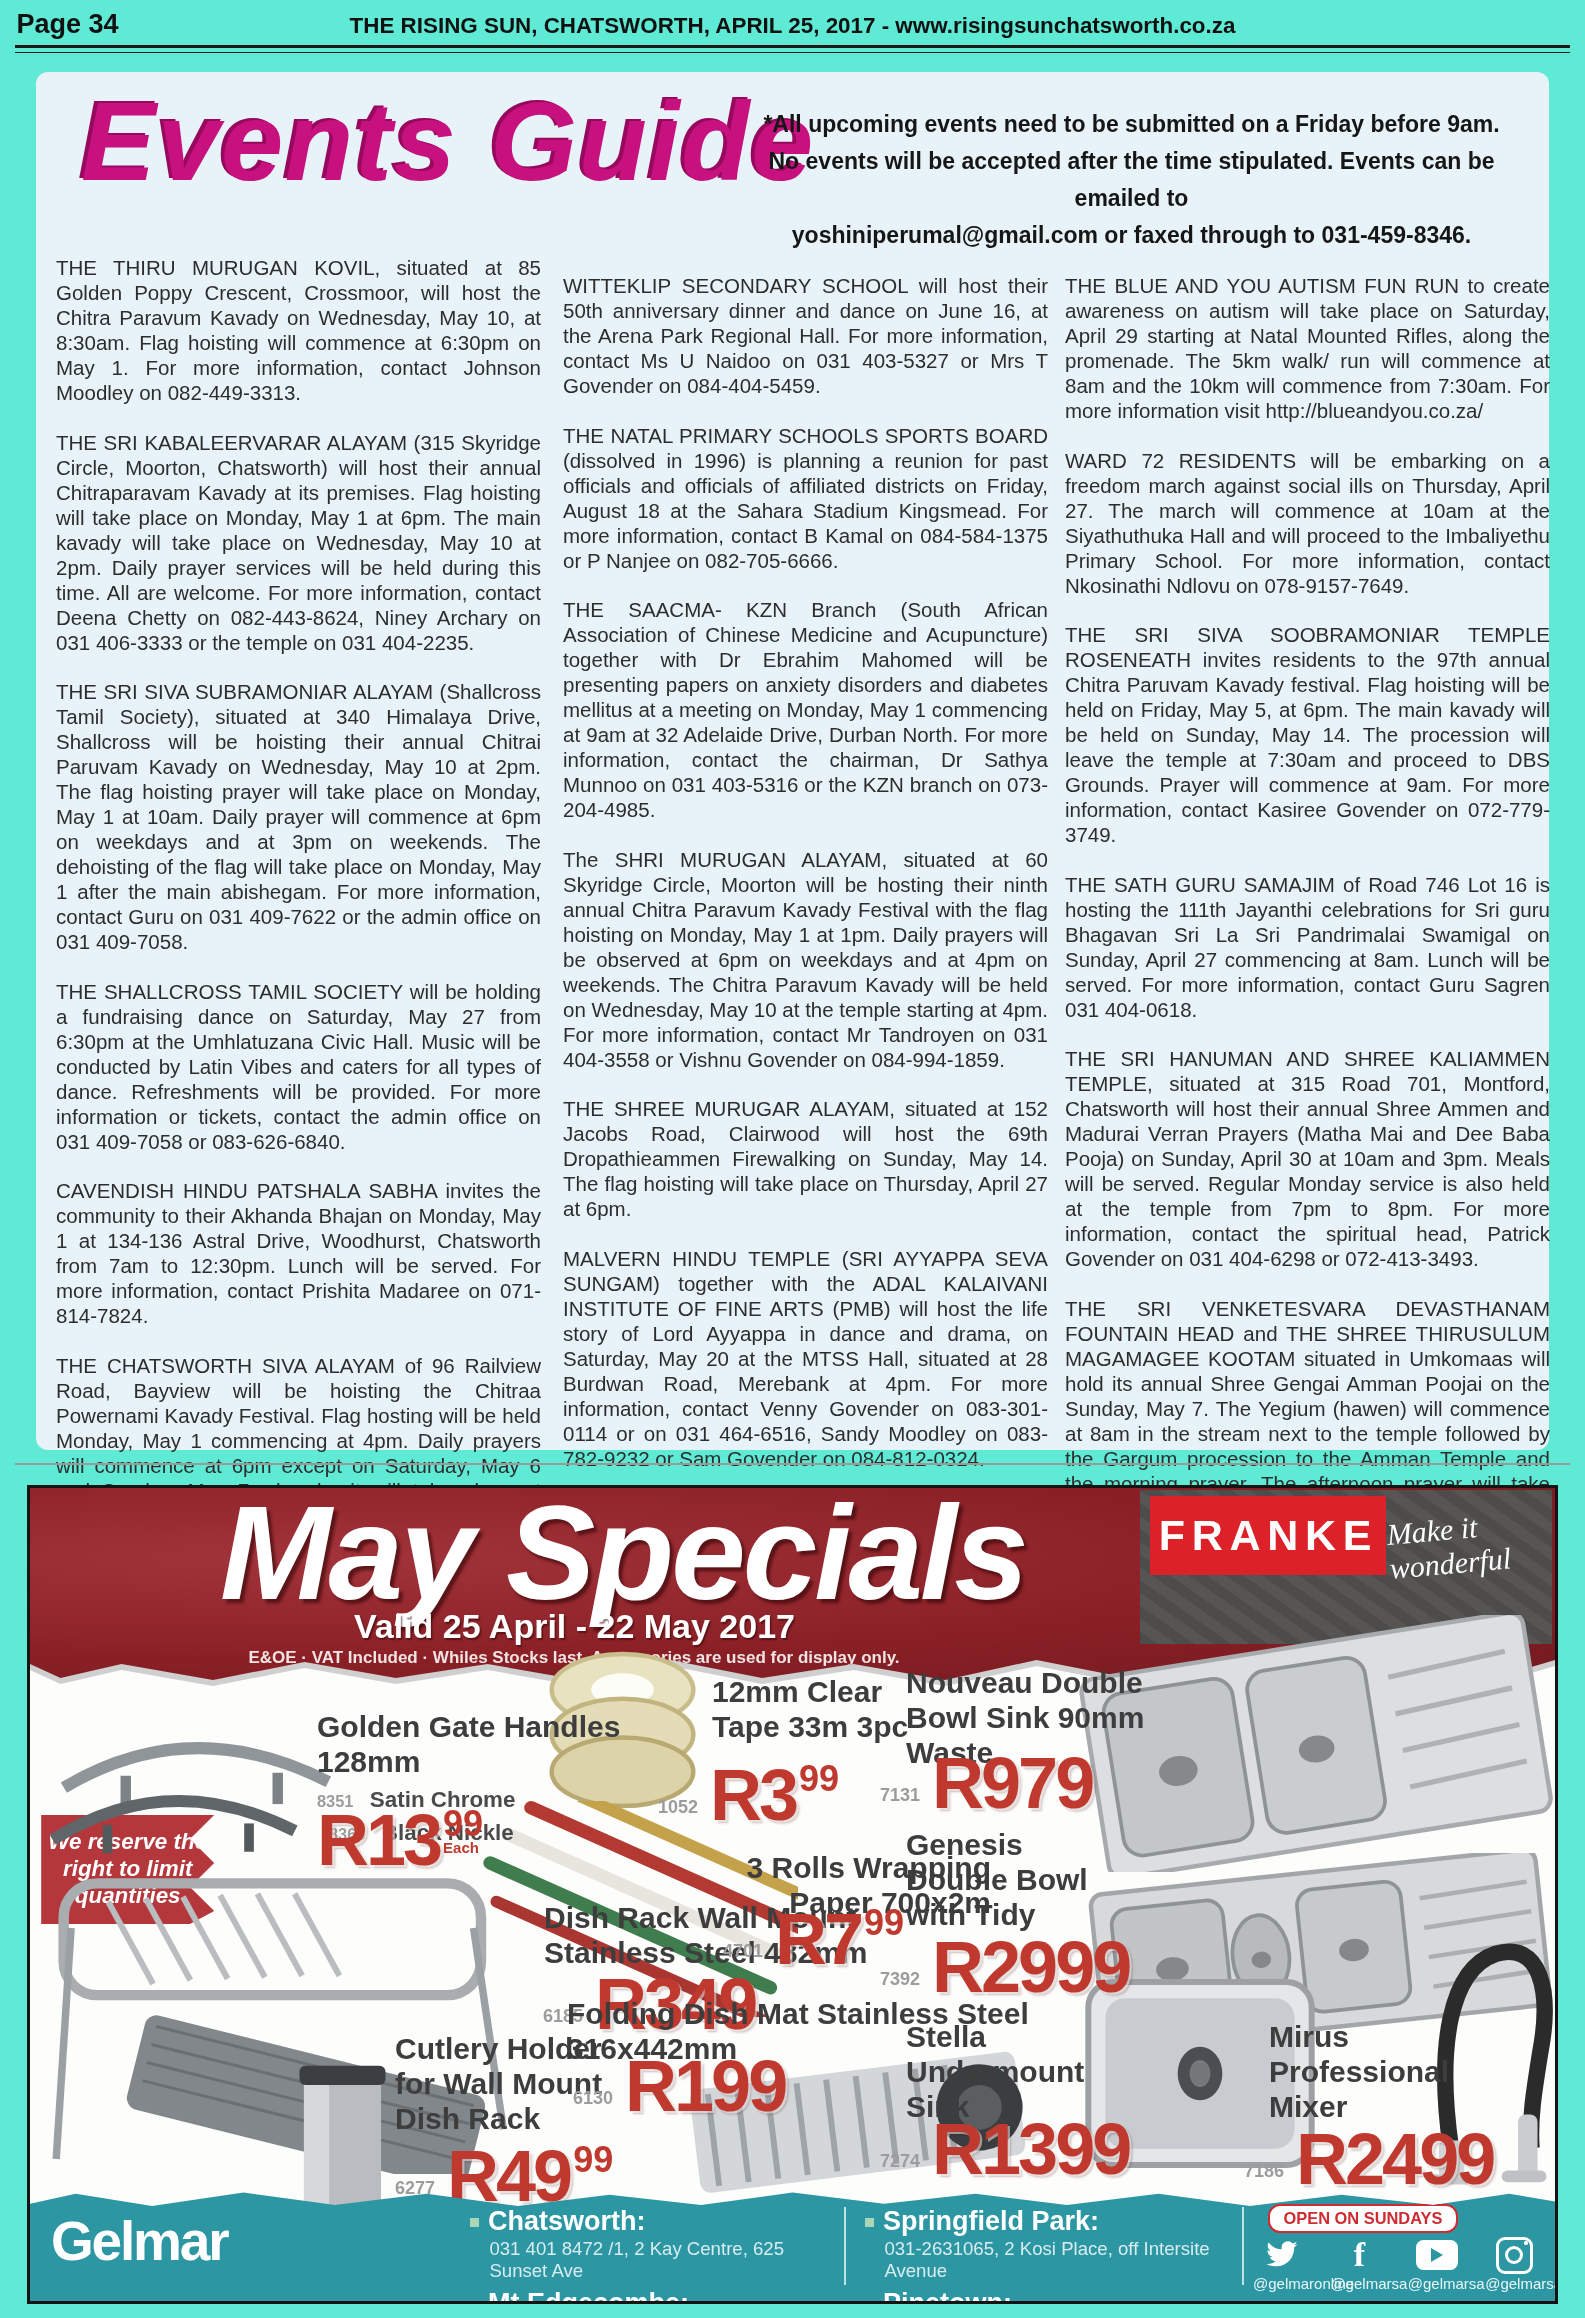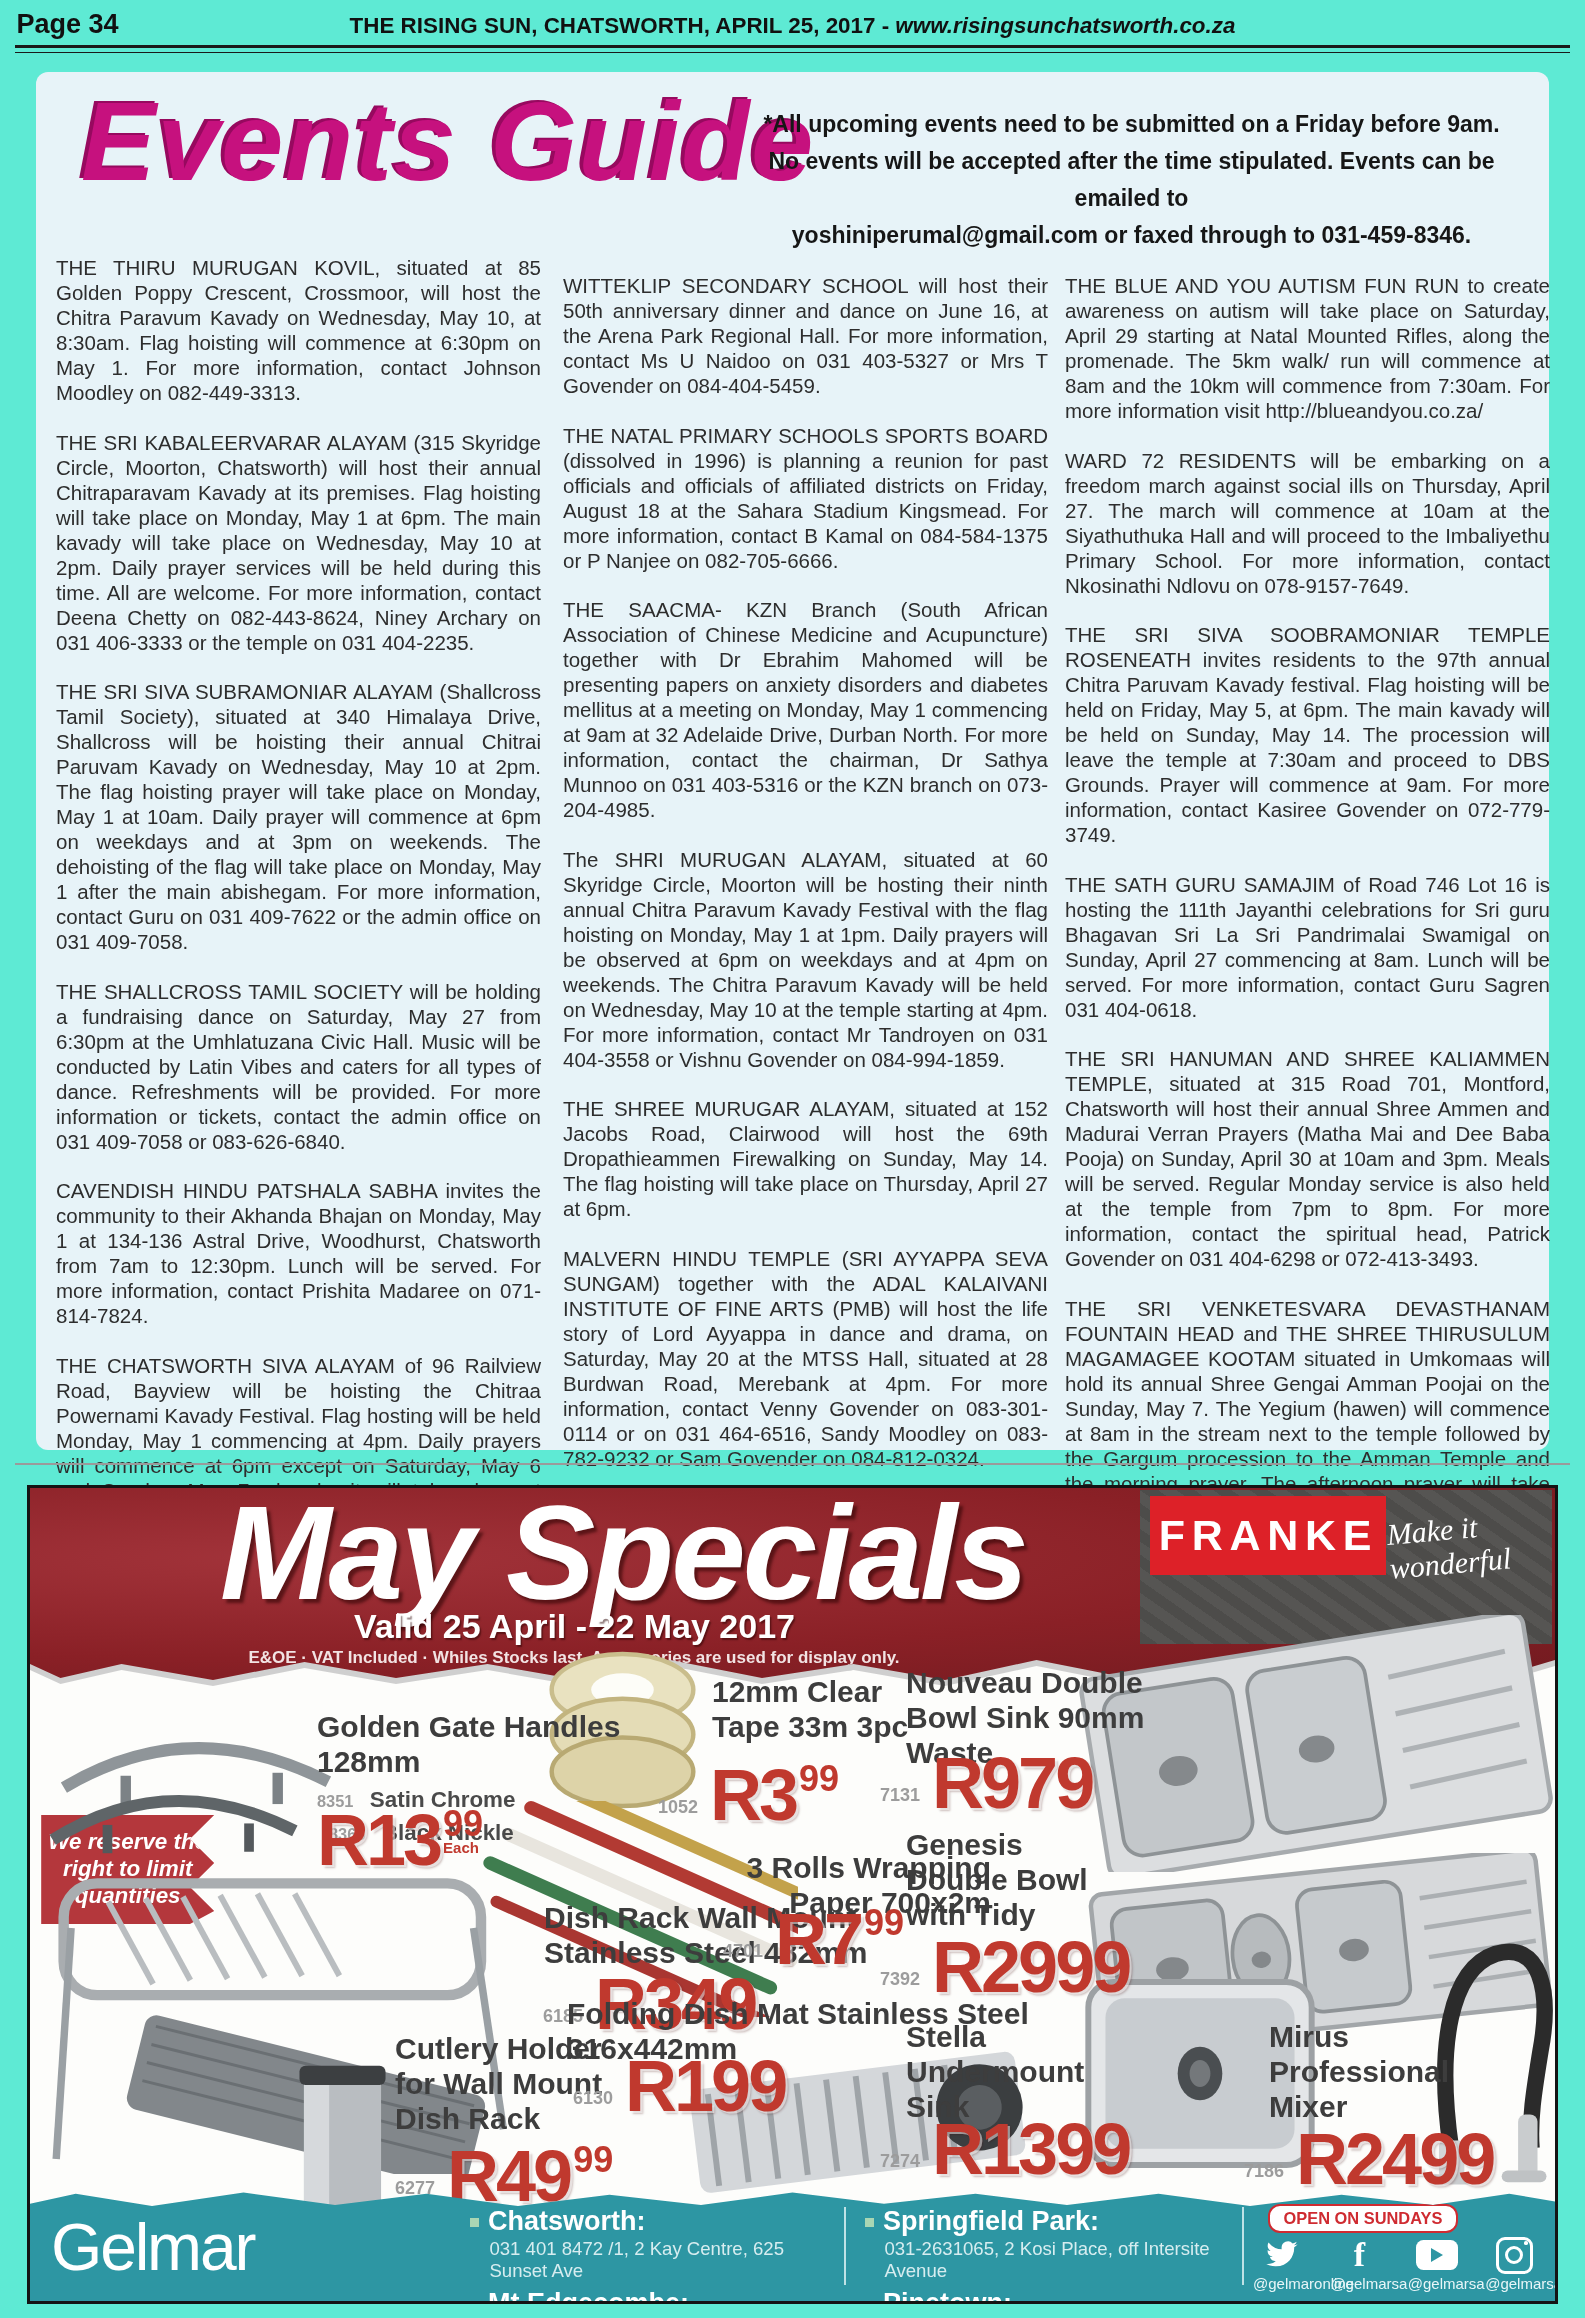--- a/index.html
+++ b/index.html
@@ -1,20 +1,20 @@
 <!DOCTYPE html>
 <html style="font-size:12px"><head>
 <meta charset="utf-8">
 <style>
   html,body{margin:0;padding:0;background:#ffffff;}
   #page{position:relative;width:1585px;height:2319px;background:#5eead4;font-family:"Liberation Sans",sans-serif;overflow:hidden;}
   
   .page-num{position:absolute;left:16.4px;top:9px;font-size:27px;font-weight:bold;color:#111;}
   .masthead{position:absolute;left:0;top:13.4px;width:100%;text-align:center;font-size:22.4px;font-weight:bold;color:#111;}
-  .masthead .url{font-style:italic;}
+  .masthead .url{}
   .rule-thick{position:absolute;left:15px;top:45px;width:1555px;height:3px;background:#1a1a1a;}
   .rule-thin{position:absolute;left:15px;top:52px;width:1555px;height:0.7px;background:#1a1a1a;}
   .rule-grey{position:absolute;left:15px;top:1463px;width:1555px;height:1.5px;background:#9a9a9a;}
   
   .events-box{position:absolute;left:36px;top:72px;width:1513px;height:1378px;background:#e7f3f8;border-radius:12px;}
   .events-title{position:absolute;left:45px;top:10.4px;font-size:112px;line-height:119px;font-weight:bold;font-style:italic;color:#c6117e;letter-spacing:1.5px;text-shadow:-3.7px -2.2px 0 #97095f;}
   .events-note{position:absolute;left:708px;top:34px;width:775px;text-align:center;font-size:23px;line-height:37px;font-weight:bold;color:#161616;}
   .ecol{position:absolute;top:183px;width:485px;font-size:20.5px;line-height:25px;color:#2d2d2d;text-align:justify;}
   .ecol p{margin:0 0 24.6px 0;}
   .ecol-1{left:20px;}
@@ -39,21 +39,21 @@
   .price-row{position:absolute;display:flex;align-items:flex-start;}
   .pcode{font-size:18px;color:#9c9c9c;font-weight:bold;margin-right:12px;align-self:flex-end;margin-bottom:10.4px;}
   .pprice{font-size:72px;line-height:66px;font-weight:bold;color:#c0392e;letter-spacing:-3px;text-shadow:2.2px 2.2px 0 rgba(255,255,255,.5),3px 3px 2.2px rgba(60,0,0,.25);}
   .supwrap{display:inline-block;vertical-align:top;margin-left:3px;}
   .psup{display:block;font-size:36px;line-height:33px;font-weight:bold;color:#c0392e;}
   .pnote{display:block;font-size:15px;line-height:16.4px;font-weight:bold;color:#c0392e;text-align:left;}
   .used-note{position:absolute;font-size:18px;font-weight:bold;color:#9c9c9c;}
   .img-abs{position:absolute;}
   
   .gfoot{position:absolute;left:0;bottom:0;width:1525px;height:113px;background:#2d96a3;clip-path:polygon(0 14%,3% 5%,8% 16%,14% 4%,20% 15%,26% 5%,32% 16%,38% 6%,44% 15%,50% 4%,56% 14%,62% 5%,68% 15%,74% 5%,80% 16%,86% 6%,92% 15%,97% 5%,100% 12%,100% 100%,0 100%);}
-  .gelmar-logo{position:absolute;left:21px;top:21px;font-size:66px;font-weight:normal;color:#fff;letter-spacing:-2.2px;}
+  .gelmar-logo{position:absolute;left:21px;top:21px;font-size:55px;font-weight:bold;color:#fff;letter-spacing:-2.2px;}
   .loc-group{position:absolute;top:18px;width:350px;}
   .loc-head{font-size:27px;font-weight:bold;color:#fff;line-height:30px;}
   .loc-head .bullet{display:inline-block;width:9px;height:9px;background:#a9d6b4;margin-right:9px;vertical-align:middle;}
   .loc-detail{font-size:18.6px;color:#d7edf0;line-height:22.4px;margin:1.5px 0 6px 19.4px;}
   .vdiv{position:absolute;top:19.4px;width:1.5px;height:78px;background:#bfe2e6;}
   .sundays{position:absolute;left:1238px;top:16.4px;width:186px;height:25px;background:#fff;border:2.2px solid #cf2b31;border-radius:12px;color:#cf2b31;font-weight:bold;font-size:16.4px;text-align:center;line-height:24px;}
   .socials{position:absolute;left:1223px;top:49px;display:flex;gap:19.4px;}
   .social{width:58px;text-align:center;}
   .sicon{height:36px;display:flex;align-items:center;justify-content:center;}
   .shandle{font-size:15px;color:#e8f6f8;margin-top:2.2px;}

